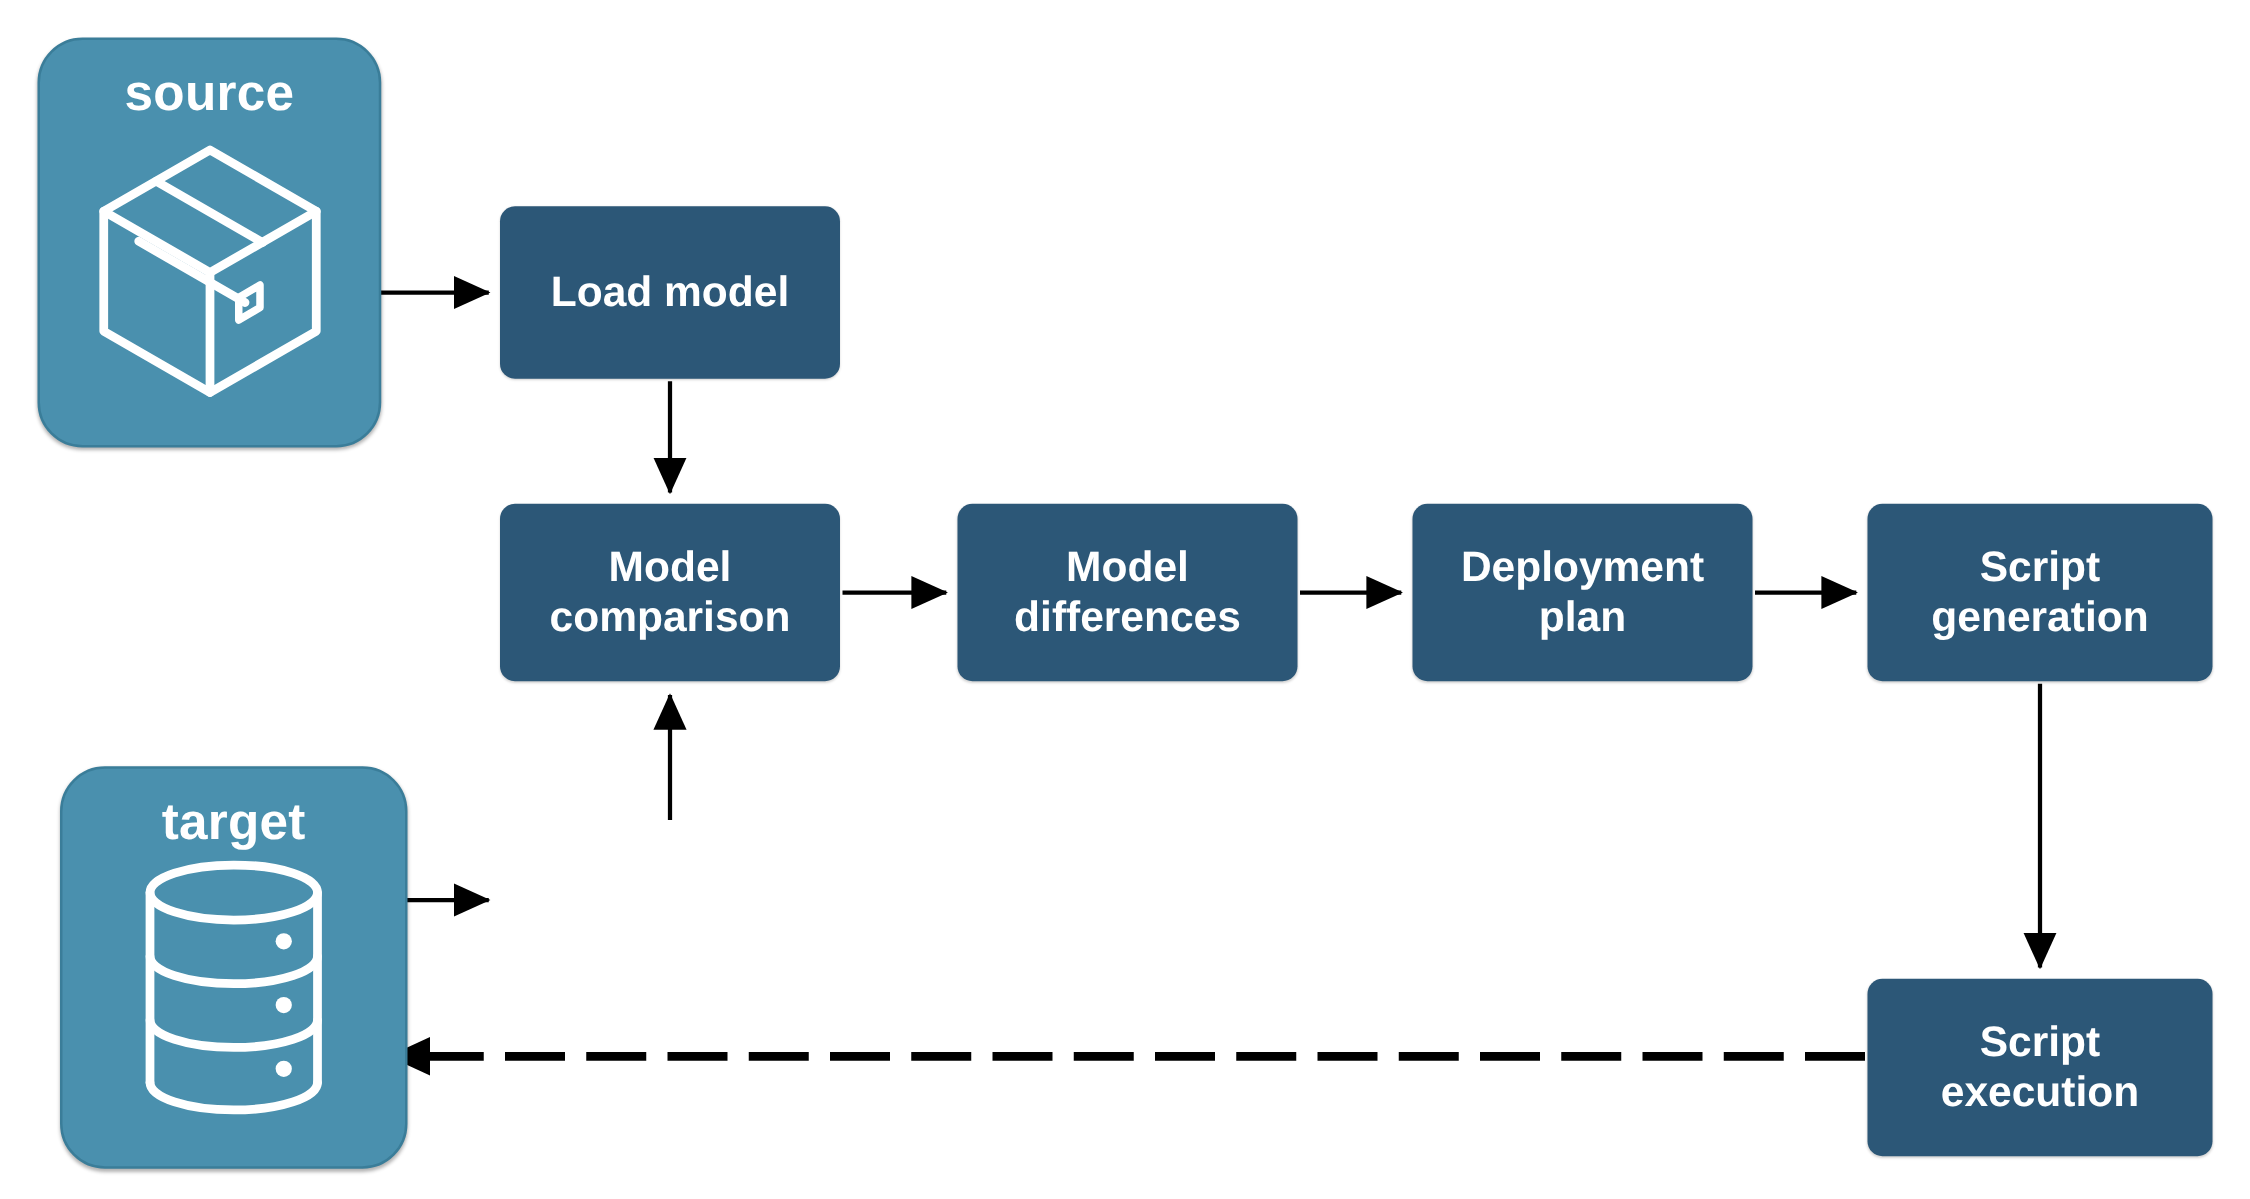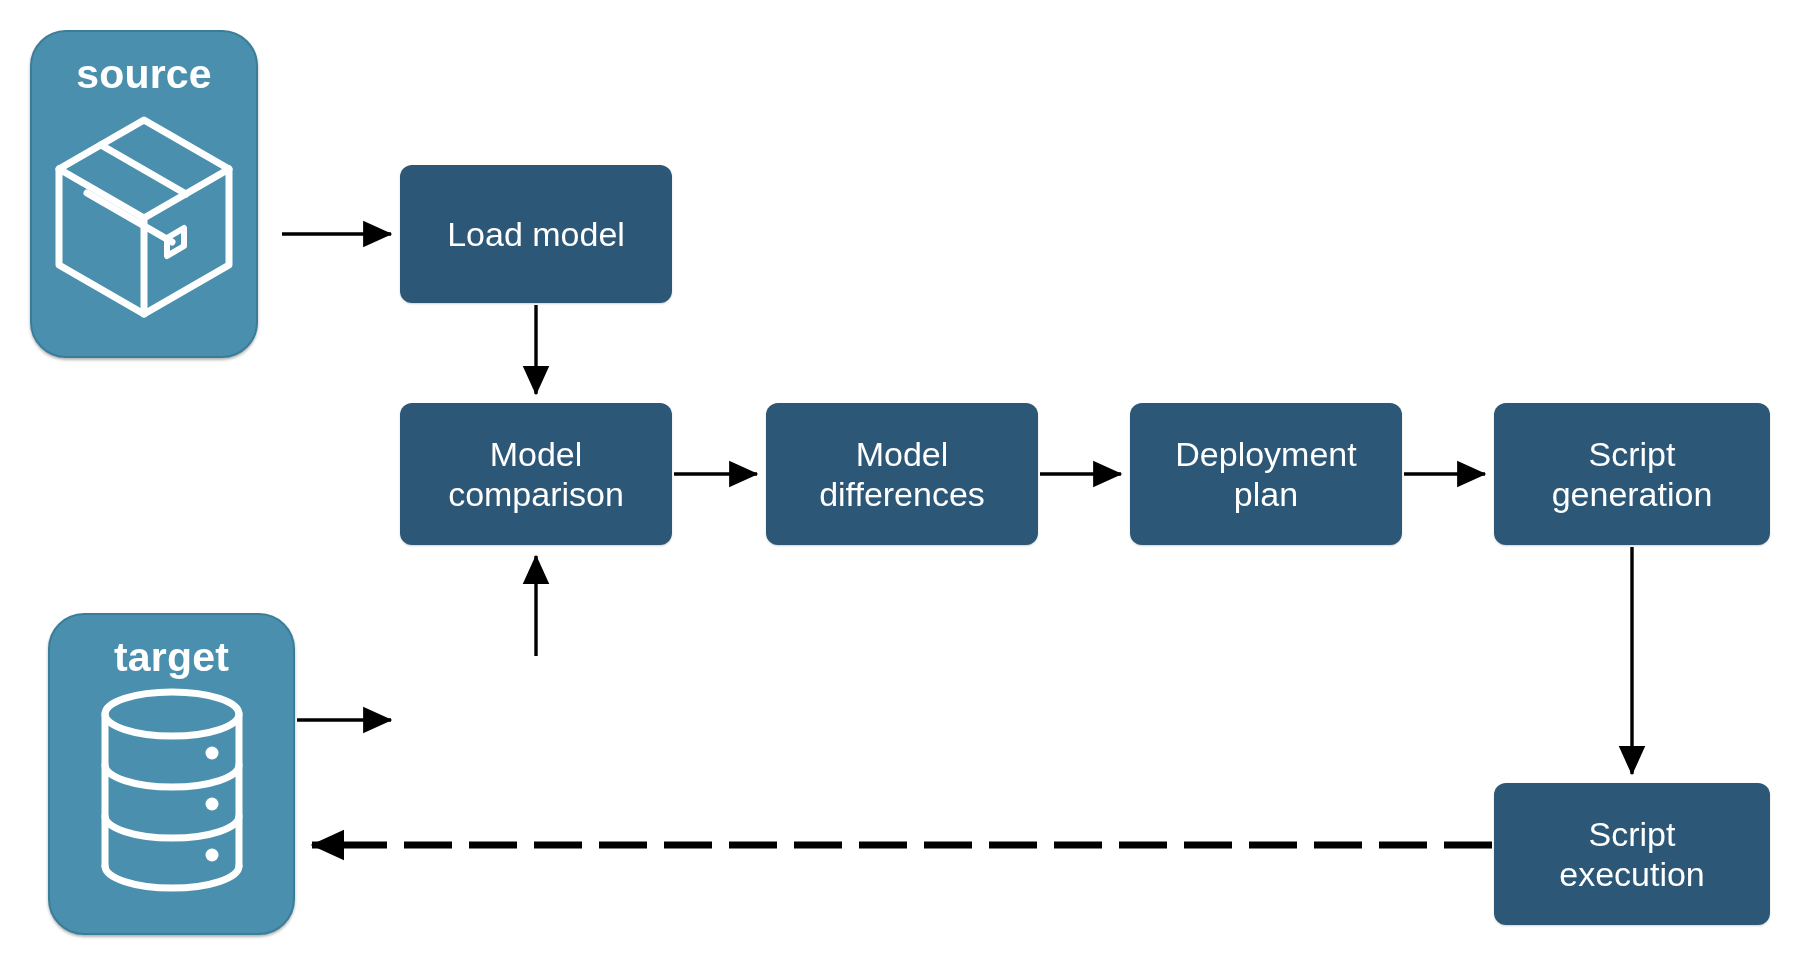--- a/index.html
+++ b/index.html
@@ -64,20 +64,21 @@
     text-align: center;
     color: #ffffff;
     font-size: 34px;
     line-height: 1.18;
     padding: 4px 10px;
     box-shadow: 0 1px 2px rgba(0,0,0,0.18);
   }
   .process-label {
     display: block;
     white-space: pre-line;
+    font-weight: bold;
   }
 </style>
 </head>
 <body>
 
 <div id="canvas">
 
   <svg id="edge-layer" viewBox="0 0 1800 959">
     <defs>
       <marker id="arrow-solid" markerWidth="9" markerHeight="9" refX="8.2" refY="4.5" orient="auto" markerUnits="strokeWidth">
@@ -100,40 +101,40 @@
 
     <path d="M 1632 547 L 1632 774" fill="none" stroke="#000000" stroke-width="3.4" marker-end="url(#arrow-solid)"></path>
 
     <path d="M 297 720 L 391 720" fill="none" stroke="#000000" stroke-width="3.4" marker-end="url(#arrow-solid)"></path>
 
     <path d="M 536 656 L 536 556" fill="none" stroke="#000000" stroke-width="3.4" marker-end="url(#arrow-solid)"></path>
 
     <path d="M 1492 845 L 312 845" fill="none" stroke="#000000" stroke-width="7" stroke-dasharray="48 17" marker-end="url(#arrow-dashed)"></path>
   </svg>
 
-  <div class="endpoint-node" style="left:30px; top:30px; width:228px; height:328px; padding:22px 10px 18px;">
+  <div class="endpoint-node" style="left:30px; top:30px; width:275px; height:328px; padding:22px 10px 18px;">
     <div class="endpoint-label">source</div>
     <div class="endpoint-glyph">
       <svg width="186" height="210" viewBox="0 0 186 210" fill="none" stroke="#ffffff" stroke-width="7" stroke-linejoin="round" stroke-linecap="round">
 
         <path d="M93 8 L178 57 L178 153 L93 202 L8 153 L8 57 Z"></path>
 
         <path d="M8 57 L93 106 L178 57"></path>
 
         <path d="M93 106 L93 202"></path>
 
         <path d="M50 33 L135 82"></path>
         <path d="M36 81 L121 130"></path>
 
         <path d="M116 126 L133 116 L133 134 L116 144 Z" stroke-width="6"></path>
       </svg>
     </div>
   </div>
 
-  <div class="endpoint-node" style="left:48px; top:613px; width:247px; height:322px; padding:22px 10px 32px;">
+  <div class="endpoint-node" style="left:48px; top:613px; width:278px; height:322px; padding:22px 10px 32px;">
     <div class="endpoint-label">target</div>
     <div class="endpoint-glyph">
       <svg width="150" height="208" viewBox="0 0 150 208" fill="none" stroke="#ffffff" stroke-width="7" stroke-linejoin="round" stroke-linecap="round">
         <ellipse cx="75" cy="28" rx="67" ry="22"></ellipse>
         <path d="M8 28 L8 180"></path>
         <path d="M142 28 L142 180"></path>
         <path d="M8 180 a67 22 0 0 0 134 0"></path>
         <path d="M8 79 a67 22 0 0 0 134 0"></path>
         <path d="M8 130 a67 22 0 0 0 134 0"></path>
         <circle cx="115" cy="67" r="6.5" fill="#ffffff" stroke="none"></circle>

